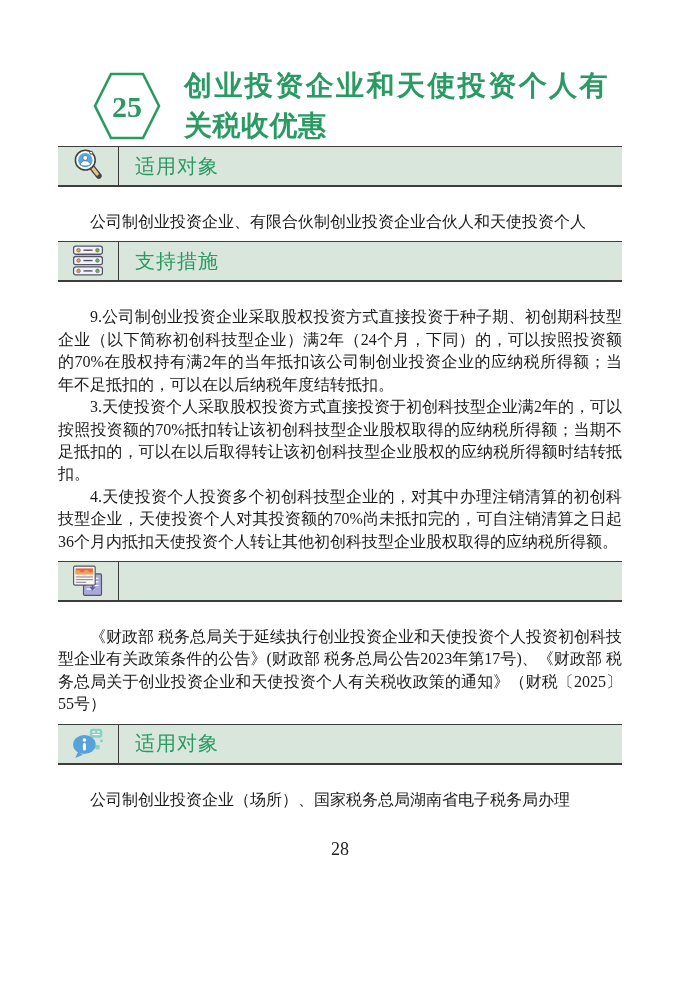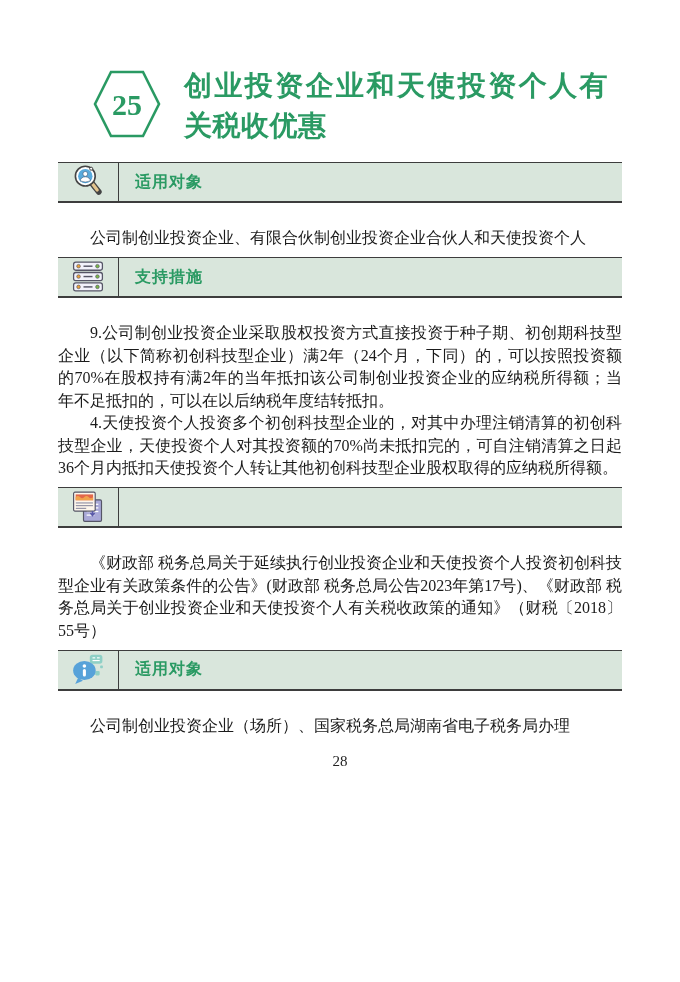--- a/index.html
+++ b/index.html
@@ -12,22 +12,22 @@
   body{
     width:680px;height:982px;background:#ffffff;overflow:hidden;
     font-family:"Liberation Serif","DejaVu Serif",serif;
     color:var(--ink);
   }
   .page{width:680px;height:982px;position:relative;}
   .content{margin:0 58px;width:564px;}
 
   
   .title-block{
-    display:flex;align-items:center;
-    padding-top:62px;padding-bottom:16px;margin-left:34px;
+    display:flex;align-items:flex-end;
+    padding-top:62px;padding-bottom:0;margin-left:34px;
   }
   .badge-hex{width:70px;height:80px;flex:none;}
   .badge-num{
     font-size:30px;font-weight:bold;fill:var(--green);
     font-family:"Liberation Serif","DejaVu Serif",serif;
   }
   .page-title{
     margin-left:22px;max-width:424px;
     font-size:28px;font-weight:bold;color:var(--green);
     line-height:1.43;letter-spacing:0.5px;padding-top:4px;
@@ -42,30 +42,30 @@
     border-top:1.5px solid var(--rule);
     border-bottom:2.5px solid var(--rule);
   }
   .icon-cell{
     width:60px;flex:none;display:flex;align-items:center;justify-content:center;
     border-right:1.5px solid var(--rule);
   }
   .icon-cell svg{width:38px;height:36px;display:block;}
   .header-label{
     display:flex;align-items:center;padding-left:16px;
-    color:var(--green);font-weight:bold;font-size:16px;letter-spacing:1px;
+    color:var(--green);font-weight:normal;font-size:20px;letter-spacing:1px;
   }
   .section-body{padding:24px 0 8px;}
   .section-body p{
     margin:0;font-size:16px;line-height:22.4px;
     text-align:justify;text-indent:2em;color:var(--ink);
   }
 
   .page-number{
-    text-align:center;font-size:15px;color:#222;margin-top:8px;
+    text-align:center;font-size:18px;color:#222;margin-top:20px;
   }
 </style>
 </head>
 <body>
 
 <div class="page">
   <div class="content">
 
     <div class="title-block">
       <svg class="badge-hex" viewBox="0 0 70 80">
@@ -110,20 +110,21 @@
             <rect x="4" y="26.5" width="32" height="9" rx="2.4" fill="#f2f2fb" stroke="#555566" stroke-width="1.4"></rect>
             <circle cx="9.5" cy="31" r="2" fill="#e8a23c" stroke="#555566" stroke-width="0.7"></circle>
             <line x1="15" y1="31" x2="25" y2="31" stroke="#555566" stroke-width="1.6"></line>
             <circle cx="30.5" cy="31" r="2" fill="#7ab648" stroke="#555566" stroke-width="0.7"></circle>
           </svg>
         </div>
         <div class="header-label">支持措施</div>
       </div>
       <div class="section-body">
         <p>9.公司制创业投资企业采取股权投资方式直接投资于种子期、初创期科技型企业（以下简称初创科技型企业）满2年（24个月，下同）的，可以按照投资额的70%在股权持有满2年的当年抵扣该公司制创业投资企业的应纳税所得额；当年不足抵扣的，可以在以后纳税年度结转抵扣。</p>
+        <p>3.天使投资个人采取股权投资方式直接投资于初创科技型企业满2年的，可以按照投资额的70%抵扣转让该初创科技型企业股权取得的应纳税所得额；当期不足抵扣的，可以在以后取得转让该初创科技型企业股权的应纳税所得额时结转抵扣。</p>
         <p>4.天使投资个人投资多个初创科技型企业的，对其中办理注销清算的初创科技型企业，天使投资个人对其投资额的70%尚未抵扣完的，可自注销清算之日起36个月内抵扣天使投资个人转让其他初创科技型企业股权取得的应纳税所得额。</p>
       </div>
     </div>
 
     <div class="section">
       <div class="section-header">
         <div class="icon-cell">
           <svg viewBox="0 0 40 40">
             <rect x="15" y="12" width="20" height="24" rx="1.5" fill="#a9a9d8" stroke="#555566" stroke-width="1.3"></rect>
             <line x1="18.5" y1="17" x2="31.5" y2="17" stroke="#ffffff" stroke-width="1.4"></line>
@@ -134,21 +135,21 @@
             <rect x="6.3" y="6" width="19.4" height="6.5" fill="#e2674a"></rect>
             <path d="M6.3 9 q2.4 -2.6 4.8 0 q2.4 2.6 4.8 0 q2.4 -2.6 4.8 0 q2.4 2.6 5 0 l0 3.5 l-19.4 0 z" fill="#f0a24c"></path>
             <line x1="6.5" y1="15.5" x2="25.5" y2="15.5" stroke="#8a8aa0" stroke-width="1.2"></line>
             <line x1="6.5" y1="18.5" x2="25.5" y2="18.5" stroke="#8a8aa0" stroke-width="1.2"></line>
             <line x1="6.5" y1="21.5" x2="18" y2="21.5" stroke="#8a8aa0" stroke-width="1.2"></line>
             <path d="M25 24.5 l0 4.5 m-2.3 -2.3 l2.3 2.8 l2.3 -2.8" fill="none" stroke="#5a5aa8" stroke-width="1.6"></path>
           </svg>
         </div>
       </div>
       <div class="section-body">
-        <p>《财政部 税务总局关于延续执行创业投资企业和天使投资个人投资初创科技型企业有关政策条件的公告》(财政部 税务总局公告2023年第17号)、《财政部 税务总局关于创业投资企业和天使投资个人有关税收政策的通知》（财税〔2018〕55号）</p>
+        <p>《财政部 税务总局关于延续执行创业投资企业和天使投资个人投资初创科技型企业有关政策条件的公告》(财政部 税务总局公告2023年第17号)、《财政部 税务总局关于创业投资企业和天使投资个人有关税收政策的通知》（财税〔2025〕55号）</p>
       </div>
     </div>
 
     <div class="section">
       <div class="section-header">
         <div class="icon-cell">
           <svg viewBox="0 0 40 40">
             <rect x="22" y="3" width="14" height="10" rx="3" fill="#8fd0c6"></rect>
             <line x1="25" y1="6.5" x2="28" y2="6.5" stroke="#ffffff" stroke-width="1.3"></line>
             <line x1="30" y1="6.5" x2="33" y2="6.5" stroke="#ffffff" stroke-width="1.3"></line>

